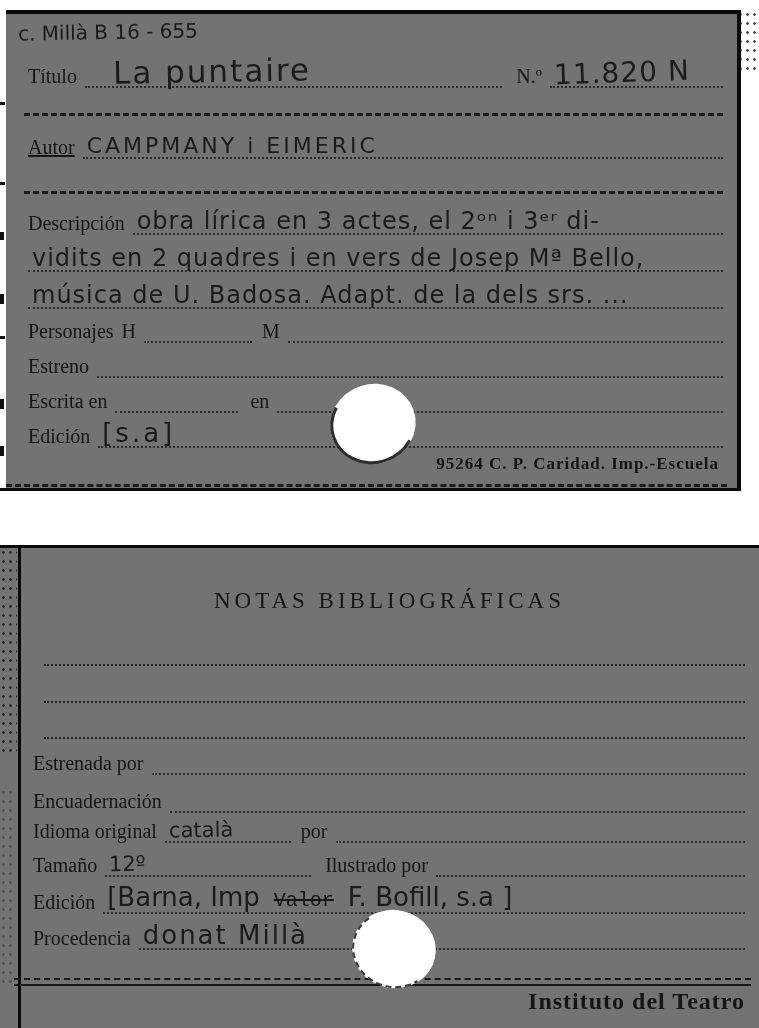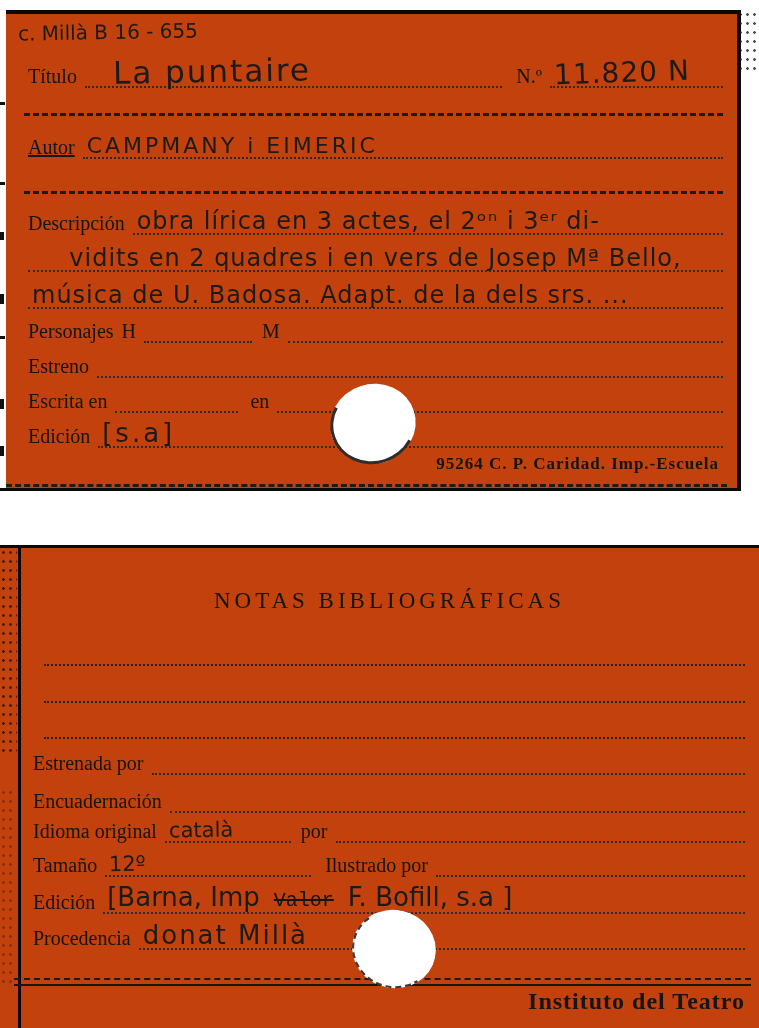--- a/index.html
+++ b/index.html
@@ -3,21 +3,21 @@
 <meta charset="utf-8">
 <style>
   html,body{margin:0;padding:0;background:#ffffff;}
   #page{position:relative;width:759px;height:1028px;background:#ffffff;overflow:hidden;
         font-family:"Liberation Serif", serif;color:#161616;}
 
   .serif{font-family:"Liberation Serif", serif;color:#151515;}
   .hw{font-family:"DejaVu Sans", sans-serif;color:#1b1b1b;display:inline-block;}
 
   
-  .card{position:absolute;background:#c2410c;}
+  .card{position:absolute;background:#737373;}
   #top-card{left:6px;top:10px;width:731px;height:477px;
             border-top:4px solid #0a0a0a;border-right:4px solid #0a0a0a;}
   #bottom-card{left:0;top:545px;width:759px;height:483px;border-top:3px solid #0a0a0a;}
   #bottom-card-leftedge{position:absolute;left:18px;top:0;bottom:0;width:3px;background:#0a0a0a;}
 
   
   .row{position:absolute;display:flex;align-items:flex-end;}
   .lbl{font-size:20px;white-space:nowrap;padding-right:8px;}
   .field{border-bottom:2px dotted #2b2b2b;flex:1;min-height:6px;padding:0 4px;white-space:nowrap;}
   .field-fixed{border-bottom:2px dotted #2b2b2b;min-height:6px;padding:0 4px;white-space:nowrap;}
@@ -86,21 +86,21 @@
     </div>
 
     <div class="sep" style="left:18px;right:14px;top:177px;"></div>
 
     <div class="row" style="left:22px;top:196px;right:14px;">
       <span class="lbl serif">Descripción</span>
       <span class="field">
         <span class="hw hw-desc">obra lírica en 3 actes, el 2ᵒⁿ i 3ᵉʳ di-</span>
       </span>
     </div>
-    <div class="row" style="left:22px;top:233px;right:14px;text-align:center;">
+    <div class="row" style="left:22px;top:233px;right:14px;">
       <span class="field">
         <span class="hw hw-desc">vidits en 2 quadres i en vers de Josep Mª Bello,</span>
       </span>
     </div>
     <div class="row" style="left:22px;top:270px;right:14px;">
       <span class="field">
         <span class="hw hw-desc">música de U. Badosa. Adapt. de la dels srs. ...</span>
       </span>
     </div>
 

